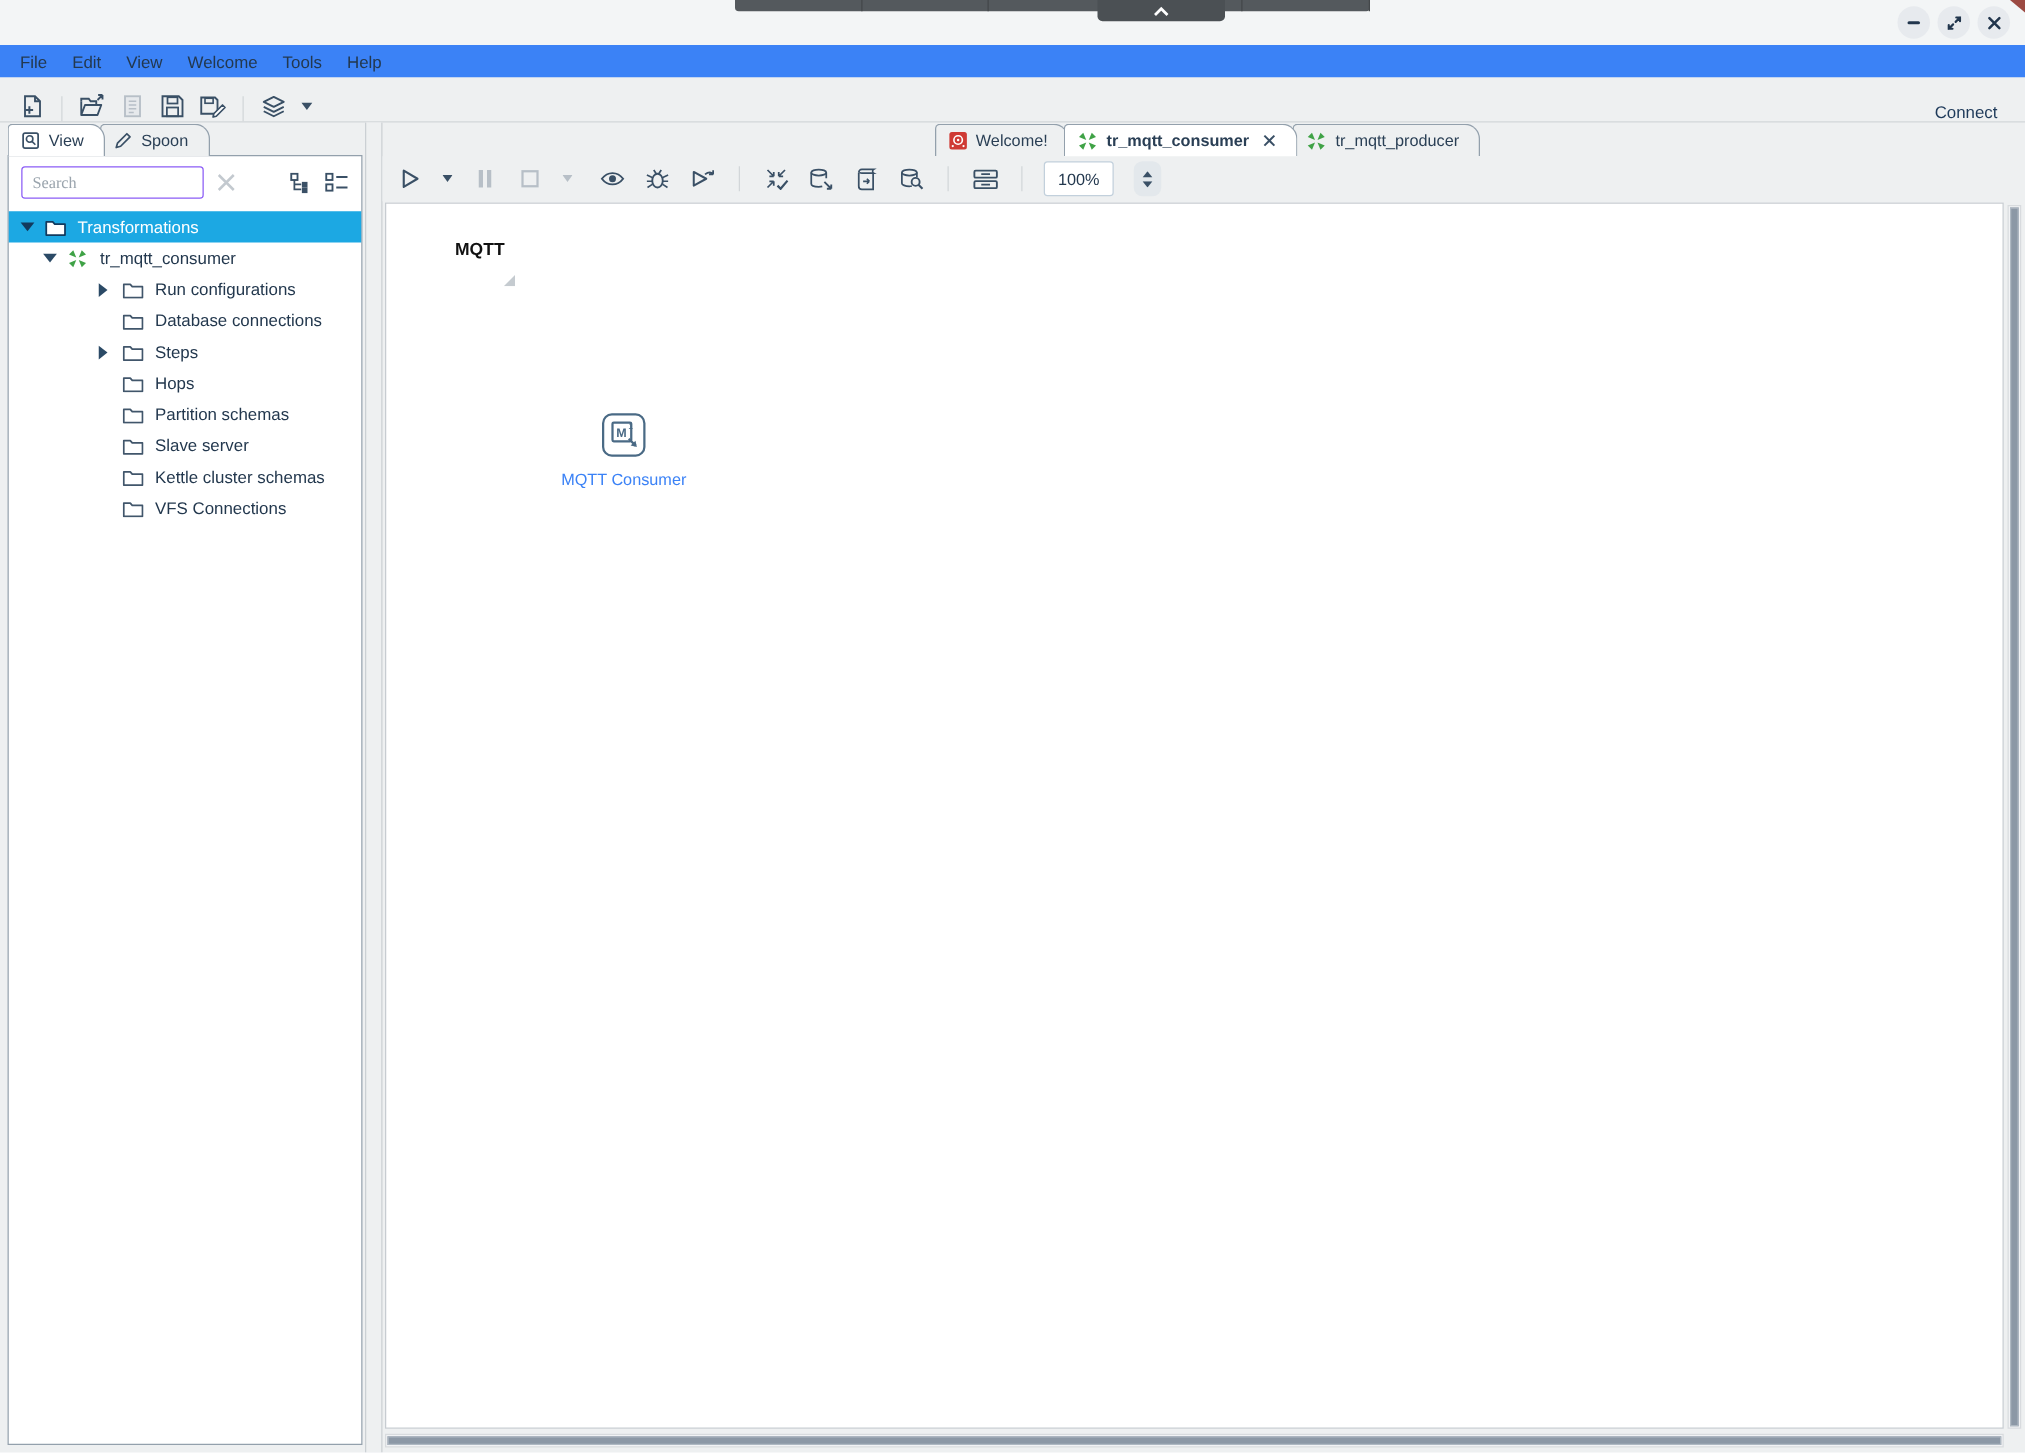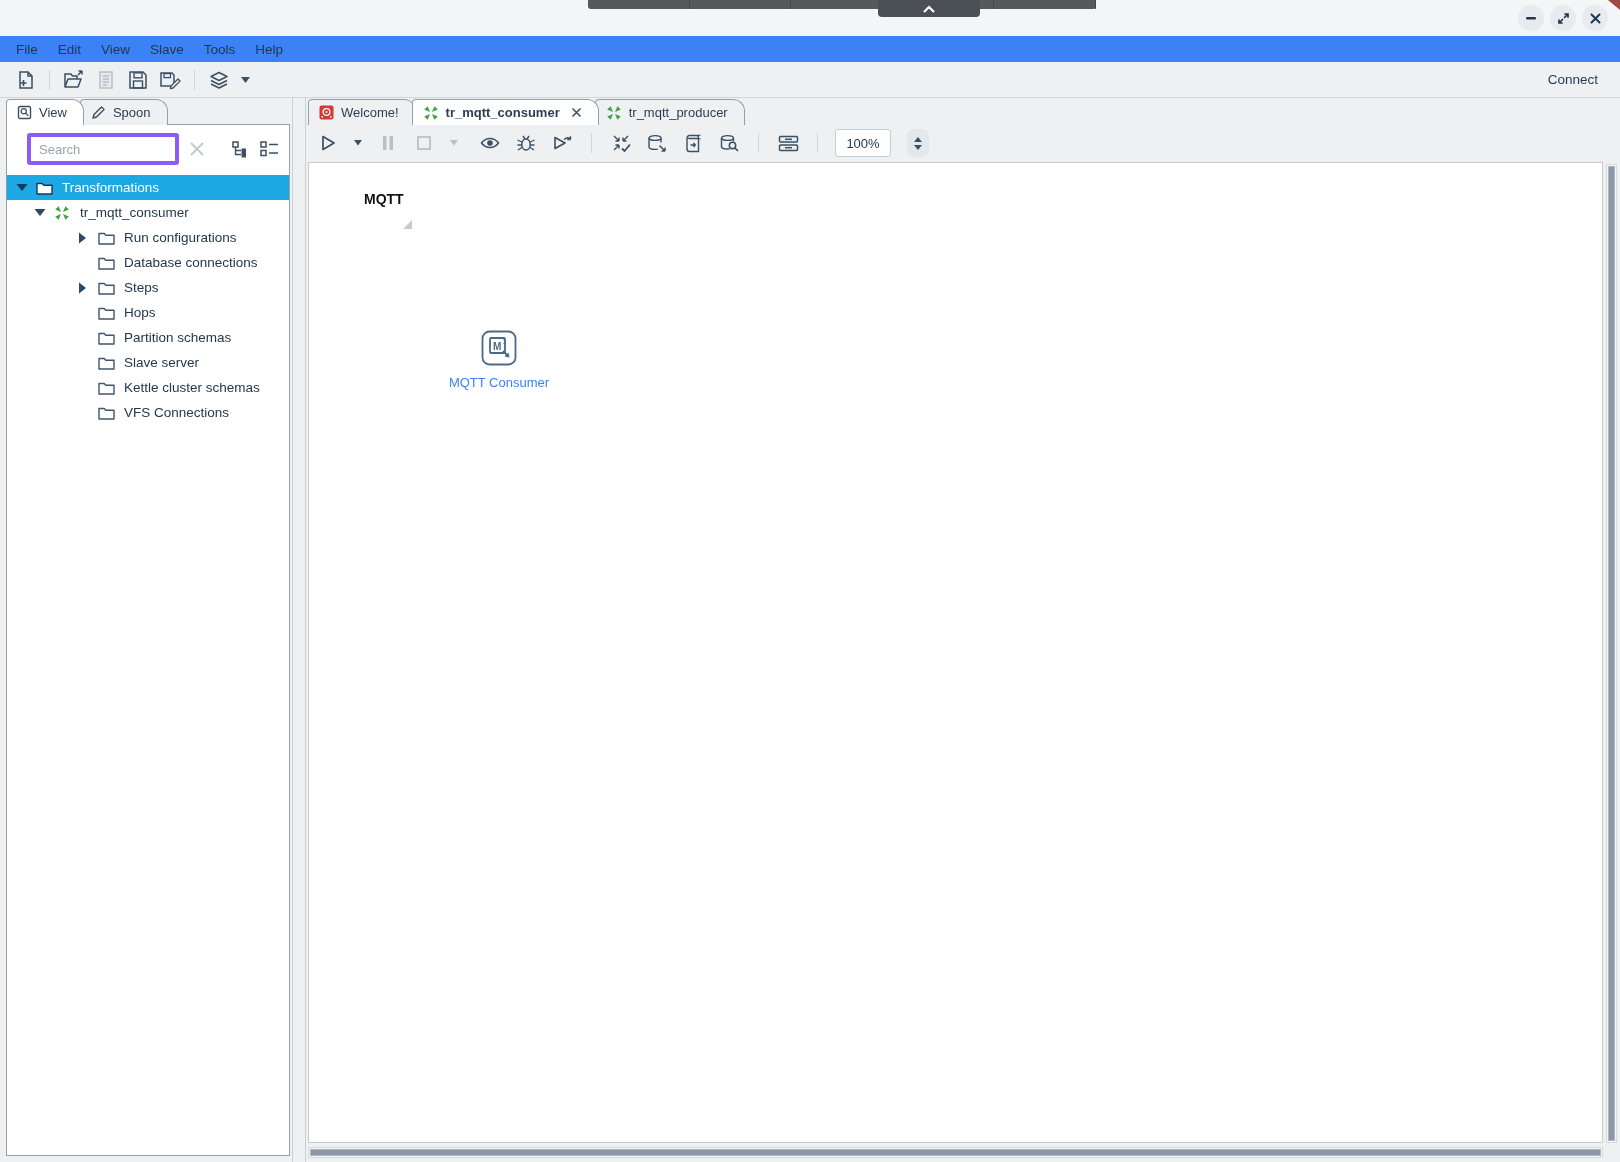--- a/index.html
+++ b/index.html
@@ -20,21 +20,21 @@
   .win-btn{width:26px;height:26px;border-radius:50%;background:#e7eaee;
            display:flex;align-items:center;justify-content:center;}
   .corner-red{position:absolute;right:0;top:0;width:0;height:0;
               border-top:10px solid #9c4a42;border-left:12px solid transparent;}
 
   
   .menubar{height:26px;display:flex;align-items:center;background:#3b82f6;
            padding-left:6px;font-size:13.5px;}
   .menu-item{padding:0 10px;cursor:default;}
   .toolbar{height:35px;background:#eef0f1;border-bottom:1px solid #d2d6d9;
-           display:flex;align-items:center;padding:0 12px;gap:6px;}
+           display:flex;align-items:flex-end;padding:0 12px;gap:6px;}
   .tb-btn{width:26px;height:24px;display:flex;align-items:center;justify-content:center;}
   .tb-sep{width:1px;height:20px;background:#d2d6d9;margin:0 5px;}
   .spacer{flex:1;}
   .connect{font-size:13.5px;color:#1e3a5a;padding-right:10px;}
 
   
   .workspace{position:absolute;top:98px;left:0;right:0;bottom:0;display:flex;}
   .left-col{width:292px;position:relative;}
   .splitter{width:12px;background:#eef0f1;border-left:1px solid #cbd0d4;border-right:1px solid #cbd0d4;}
   .right-col{flex:1;position:relative;}
@@ -44,35 +44,35 @@
        padding:0 16px 0 10px;font-size:13px;background:#eef0f1;color:#2a3f55;
        border:1px solid #93a0ac;border-bottom:none;border-radius:4px 12px 0 0;
        position:relative;margin-right:-4px;}
   .tab.active{background:#fff;z-index:3;}
   .doc-tab.active{font-weight:bold;}
 
   .side-tabs{display:flex;height:27px;padding-left:6px;align-items:flex-end;position:relative;z-index:2;}
   .side-panel{position:absolute;top:26px;left:6px;right:2px;bottom:6px;background:#fff;
               border:1px solid #93a0ac;}
   .search-row{display:flex;align-items:center;padding:8px 10px 6px 10px;gap:10px;}
-  .search-input{width:128px;height:24px;border:4px solid #8b5cf6;border-radius:3px;
+  .search-input{width:128px;height:24px;border:1px solid #8b5cf6;border-radius:3px;
                 padding:0 8px;font-size:13px;color:#54626e;outline:none;
-                font-family:Liberation Sans, sans-serif;margin-left:10px;}
+                font-family:Liberation Serif, serif;}
   .search-input::placeholder{color:#9aa4ad;}
 
   
   .tree{margin-top:4px;font-size:13.5px;}
   .tree-row{height:25px;display:flex;align-items:center;white-space:nowrap;}
   .tree-row.selected{background:#1ca8e3;color:#fff;}
   .lv0{padding-left:9px;} .lv1{padding-left:27px;} .lv2{padding-left:71px;}
   .arrow{width:13px;margin-right:7px;display:flex;align-items:center;}
   .ticon{width:18px;margin-right:8px;display:flex;align-items:center;}
 
   
-  .doc-tabs{display:flex;height:27px;padding-left:2px;align-items:flex-end;position:relative;z-index:2;}
+  .doc-tabs{display:flex;height:27px;padding-left:2px;align-items:flex-end;position:relative;z-index:2;justify-content:center;}
   .canvas-toolbar{height:36px;background:#eef0f1;display:flex;align-items:center;
                   padding-left:10px;gap:12px;}
   .ct-btn{width:24px;height:24px;display:flex;align-items:center;justify-content:center;}
   .zoom-input{width:50px;height:24px;border:1px solid #c2d0dc;border-radius:3px;background:#fff;
               font-size:13px;text-align:center;font-family:"Liberation Sans",sans-serif;
               color:#23384e;outline:none;}
   .zoom-spinner{width:22px;height:28px;background:#e3e8ec;border-radius:7px;margin-left:4px;
                 display:flex;flex-direction:column;align-items:center;justify-content:center;gap:3px;}
 
   
@@ -130,21 +130,21 @@
       </svg>
     </div>
   </div>
   <div class="corner-red"></div>
 </div>
 
 <div class="menubar">
   <span class="menu-item">File</span>
   <span class="menu-item">Edit</span>
   <span class="menu-item">View</span>
-  <span class="menu-item">Slave</span>
+  <span class="menu-item">Welcome</span>
   <span class="menu-item">Tools</span>
   <span class="menu-item">Help</span>
 </div>
 
 <div class="toolbar">
   <div class="tb-btn">
     <svg width="19" height="20" viewBox="0 0 19 20">
       <path d="M4 2 H12 L16 6 V18 H4 Z" fill="none" stroke="#3a5066" stroke-width="1.5"></path>
       <path d="M12 2 V6 H16" fill="none" stroke="#3a5066" stroke-width="1.5"></path>
       <path d="M7.5 10 V16 M4.5 13 H10.5" stroke="#3a5066" stroke-width="1.6"></path>

